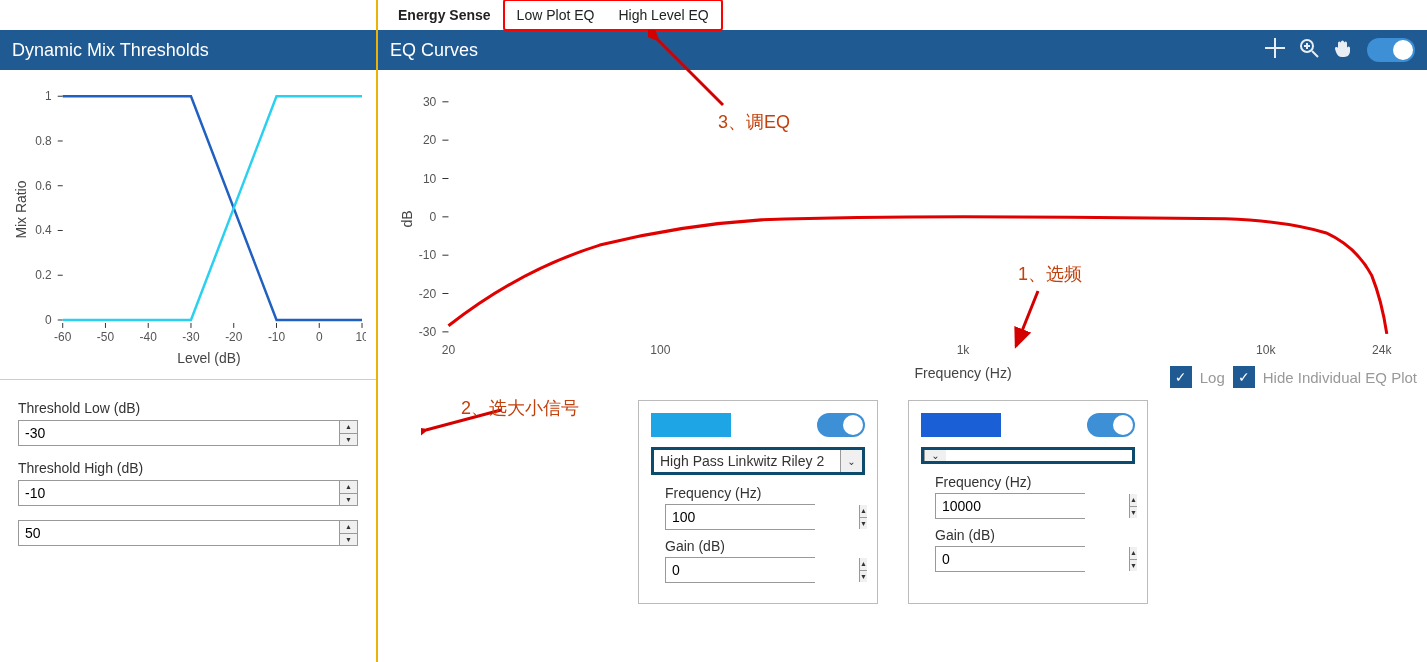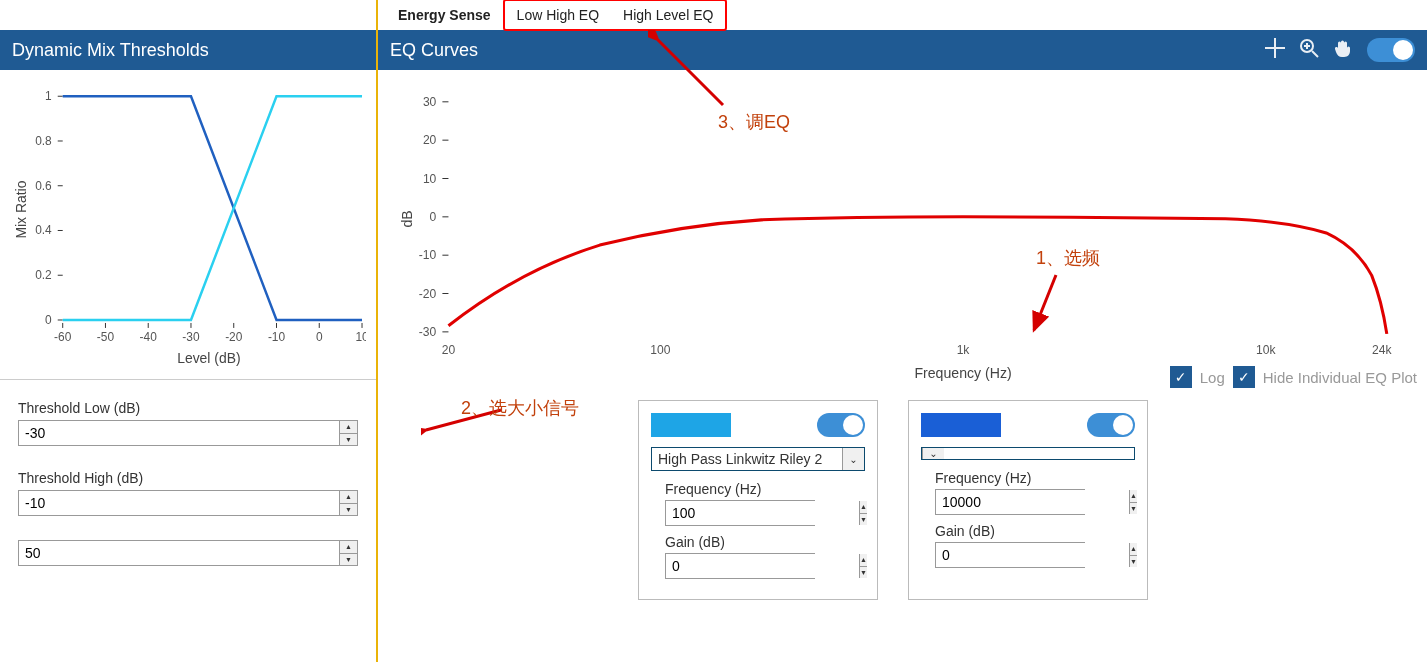--- a/index.html
+++ b/index.html
@@ -39,21 +39,21 @@
   border-radius: 3px;
   padding: 2px 0;
   display: flex;
 }
 
 .chart-area { position: relative; }
 .left-chart { padding: 10px 10px 0 10px; height: 310px; position: relative; border-bottom: 1px solid #ccc; }
 .left-chart svg { width: 100%; height: 100%; }
 
 .form-section { padding: 20px 18px; }
-.form-row { margin-bottom: 24px; }
+.form-row { margin-bottom: 14px; }
 .form-label { font-size: 14px; margin-bottom: 4px; display: block; }
 .spinner {
   display: flex;
   width: 100%;
   border: 1px solid #999;
   height: 26px;
 }
 .spinner input {
   flex: 1;
   border: none;
@@ -143,21 +143,21 @@
   display: flex;
   justify-content: space-between;
   align-items: center;
   margin-bottom: 10px;
 }
 .color-swatch { width: 80px; height: 24px; }
 .swatch1 { background: #1ea5e6; }
 .swatch2 { background: #1a5fd6; }
 .select-row {
   display: flex;
-  border: 1px solid #0c4a6e;
+  border: 3px solid #0c4a6e;
   margin-bottom: 10px;
 }
 .select-row span { flex: 1; padding: 3px 6px; font-size: 14px; }
 .select-arrow {
   width: 22px;
   border-left: 1px solid #999;
   display: flex;
   align-items: center;
   justify-content: center;
   background: #f0f0f0;
@@ -272,21 +272,21 @@
         </div>
       </div>
     </div>
   </div>
 </div>
 
 <div class="right-panel">
   <div class="tabs-row">
     <div class="tab active">Energy Sense</div>
     <div class="tab-highlight">
-      <div class="tab">Low High EQ</div>
+      <div class="tab">Low Plot EQ</div>
       <div class="tab">High Level EQ</div>
     </div>
   </div>
 
   <div class="panel-header">
     <span>EQ Curves</span>
     <div class="eq-header-icons">
       <span class="icon-btn">
         <svg width="20" height="20" viewBox="0 0 20 20">
             <line x1="10" y1="0" x2="10" y2="20" stroke="#fff" stroke-width="2"></line>
@@ -410,21 +410,21 @@
           <input type="text" value="0" style="">
           <div class="spinner-btns">
             <div class="spinner-btn">▲</div>
             <div class="spinner-btn">▼</div>
           </div>
         </div>
       </div>
     </div>
   </div>
 
-  <div class="annotation" style="top:246px; left:640px;margin-left:18px;">
+  <div class="annotation" style="top:262px; left:640px;">
     <span>1、选频</span>
     <svg class="arrow-svg" width="40" height="70" style="position:absolute; top:24px; left:-10px;">
       <defs>
           <marker id="ah1" markerWidth="8" markerHeight="8" refX="6" refY="3" orient="auto">
             <path d="M0,0 L7,3 L0,6 Z" fill="#d40000"></path>
           </marker>
         </defs>
       <line x1="30" y1="5" x2="8" y2="60" stroke="#d40000" stroke-width="3" marker-end="url(#ah1)"></line>
     </svg>
   </div>

